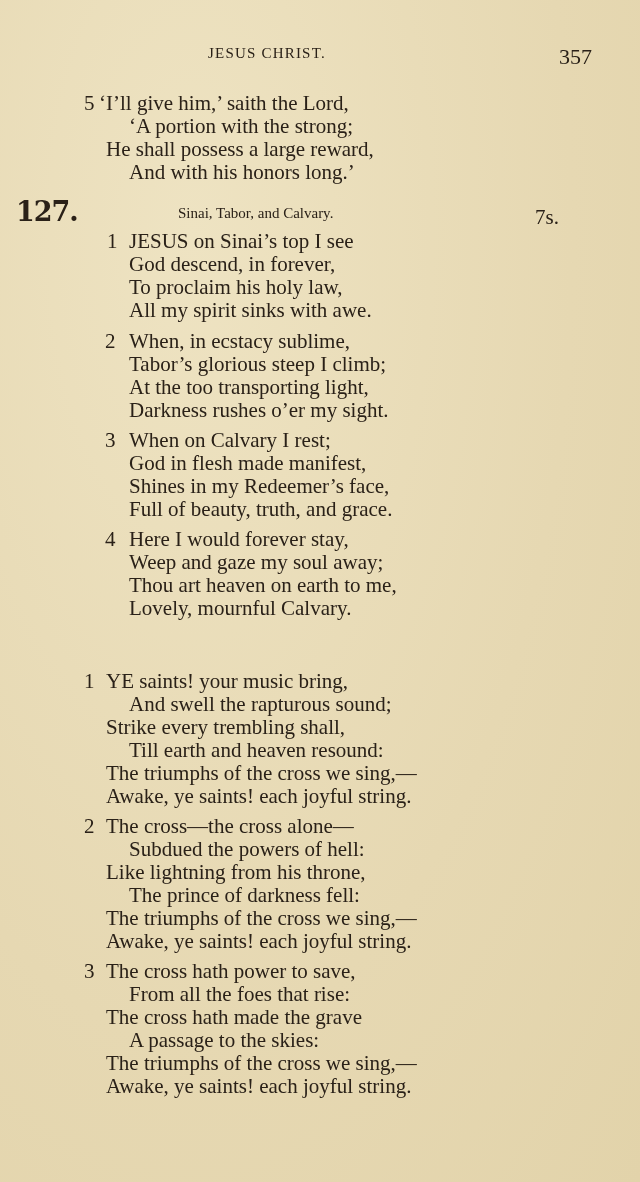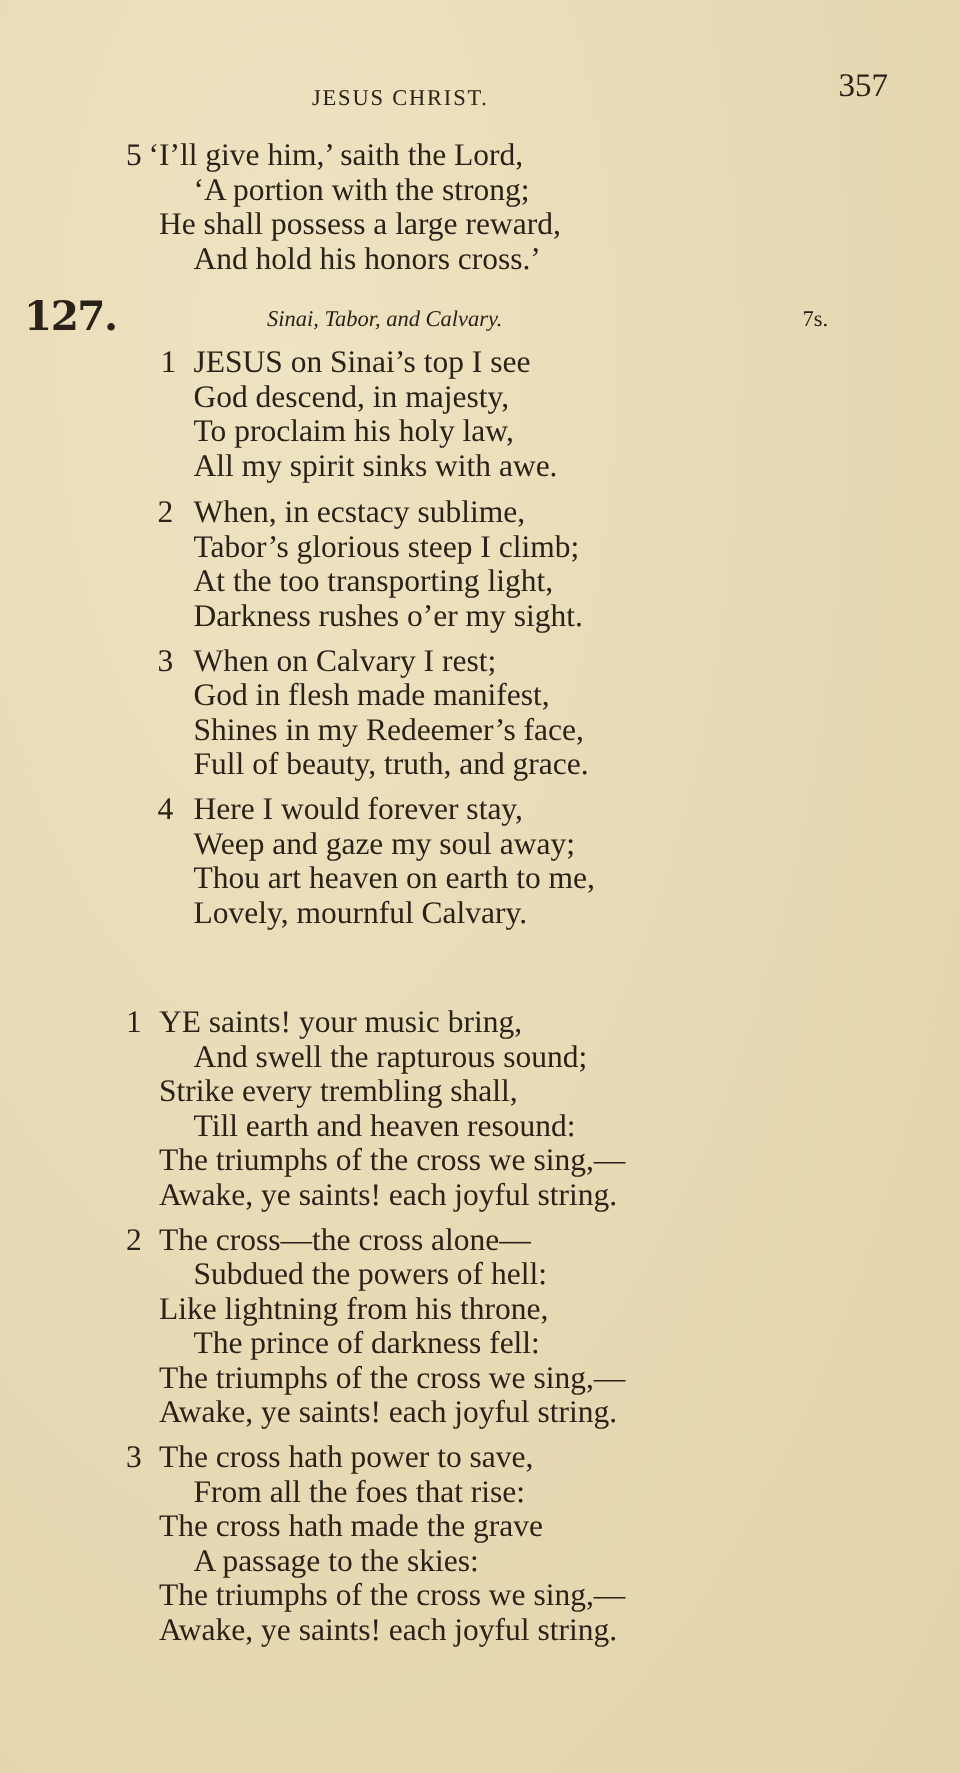--- a/index.html
+++ b/index.html
@@ -7,64 +7,64 @@
       width: 640px; height: 1182px; overflow: hidden;
       background: #e9dcb8;
       background-image: radial-gradient(ellipse at 30% 20%, #eee3c2 0%, #e6d8b2 60%, #e2d3aa 100%);
       color: #2a2118;
       font-family: "Liberation Serif", "DejaVu Serif", serif;
       position: relative;
     }
     .page { position: absolute; left: 0; top: 0; width: 640px; height: 1182px; }
     .running-head { position: absolute; top: 44px; left: 0; width: 640px; height: 30px; }
     .running-title {
-      position: absolute; left: 208px; top: 14px;
+      position: absolute; left: 208px; top: 1px;
       font-size: 15px; letter-spacing: 1.2px; font-weight: normal;
     }
     .page-number { position: absolute; left: 515px; top: 0px; font-size: 22px; margin-left: 44px; }
 
     .line { position: absolute; font-size: 21px; white-space: nowrap; line-height: 1; }
     .vnum { position: absolute; font-size: 21px; line-height: 1; }
 
     .hymn-head { position: absolute; left: 0; width: 600px; height: 30px; }
     .hymn-number {
       position: absolute; left: 16px; top: 0;
       font-family: "DejaVu Serif", serif; font-weight: bold; font-size: 27px; letter-spacing: -1px;
     }
-    .hymn-title { position: absolute; font-style: italic; font-size: 15px; top: 9px; }
-    .hymn-meter { position: absolute; font-size: 15px; top: 9px; }
+    .hymn-title { position: absolute; font-size: 15px; top: 9px; }
+    .hymn-meter { position: absolute; font-size: 21px; top: 9px; }
   </style>
 </head>
 <body>
 
 <div class="page">
 
   <div class="running-head">
     <span class="running-title">JESUS CHRIST.</span>
     <span class="page-number">357</span>
   </div>
 
   <div>
     <span class="vnum" style="left:84px;top:93px">5</span>
     <span class="line" style="left:99px;top:93px">‘I’ll give him,’ saith the Lord,</span>
     <span class="line" style="left:129px;top:116px">‘A portion with the strong;</span>
     <span class="line" style="left:106px;top:139px">He shall possess a large reward,</span>
-    <span class="line" style="left:129px;top:162px">And hold his honors cross.’</span>
+    <span class="line" style="left:129px;top:162px">And with his honors long.’</span>
   </div>
 
   <div class="hymn-head" style="top:196px">
     <span class="hymn-number">127.</span>
     <span class="hymn-title" style="left:178px">Sinai, Tabor, and Calvary.</span>
     <span class="hymn-meter" style="left:535px">7s.</span>
   </div>
 
   <div>
     <span class="vnum" style="left:107px;top:231px">1</span>
     <span class="line" style="left:129px;top:231px">JESUS on Sinai’s top I see</span>
-    <span class="line" style="left:129px;top:254px">God descend, in majesty,</span>
+    <span class="line" style="left:129px;top:254px">God descend, in forever,</span>
     <span class="line" style="left:129px;top:277px">To proclaim his holy law,</span>
     <span class="line" style="left:129px;top:300px">All my spirit sinks with awe.</span>
   </div>
 
   <div>
     <span class="vnum" style="left:105px;top:331px">2</span>
     <span class="line" style="left:129px;top:331px">When, in ecstacy sublime,</span>
     <span class="line" style="left:129px;top:354px">Tabor’s glorious steep I climb;</span>
     <span class="line" style="left:129px;top:377px">At the too transporting light,</span>
     <span class="line" style="left:129px;top:400px">Darkness rushes o’er my sight.</span>

